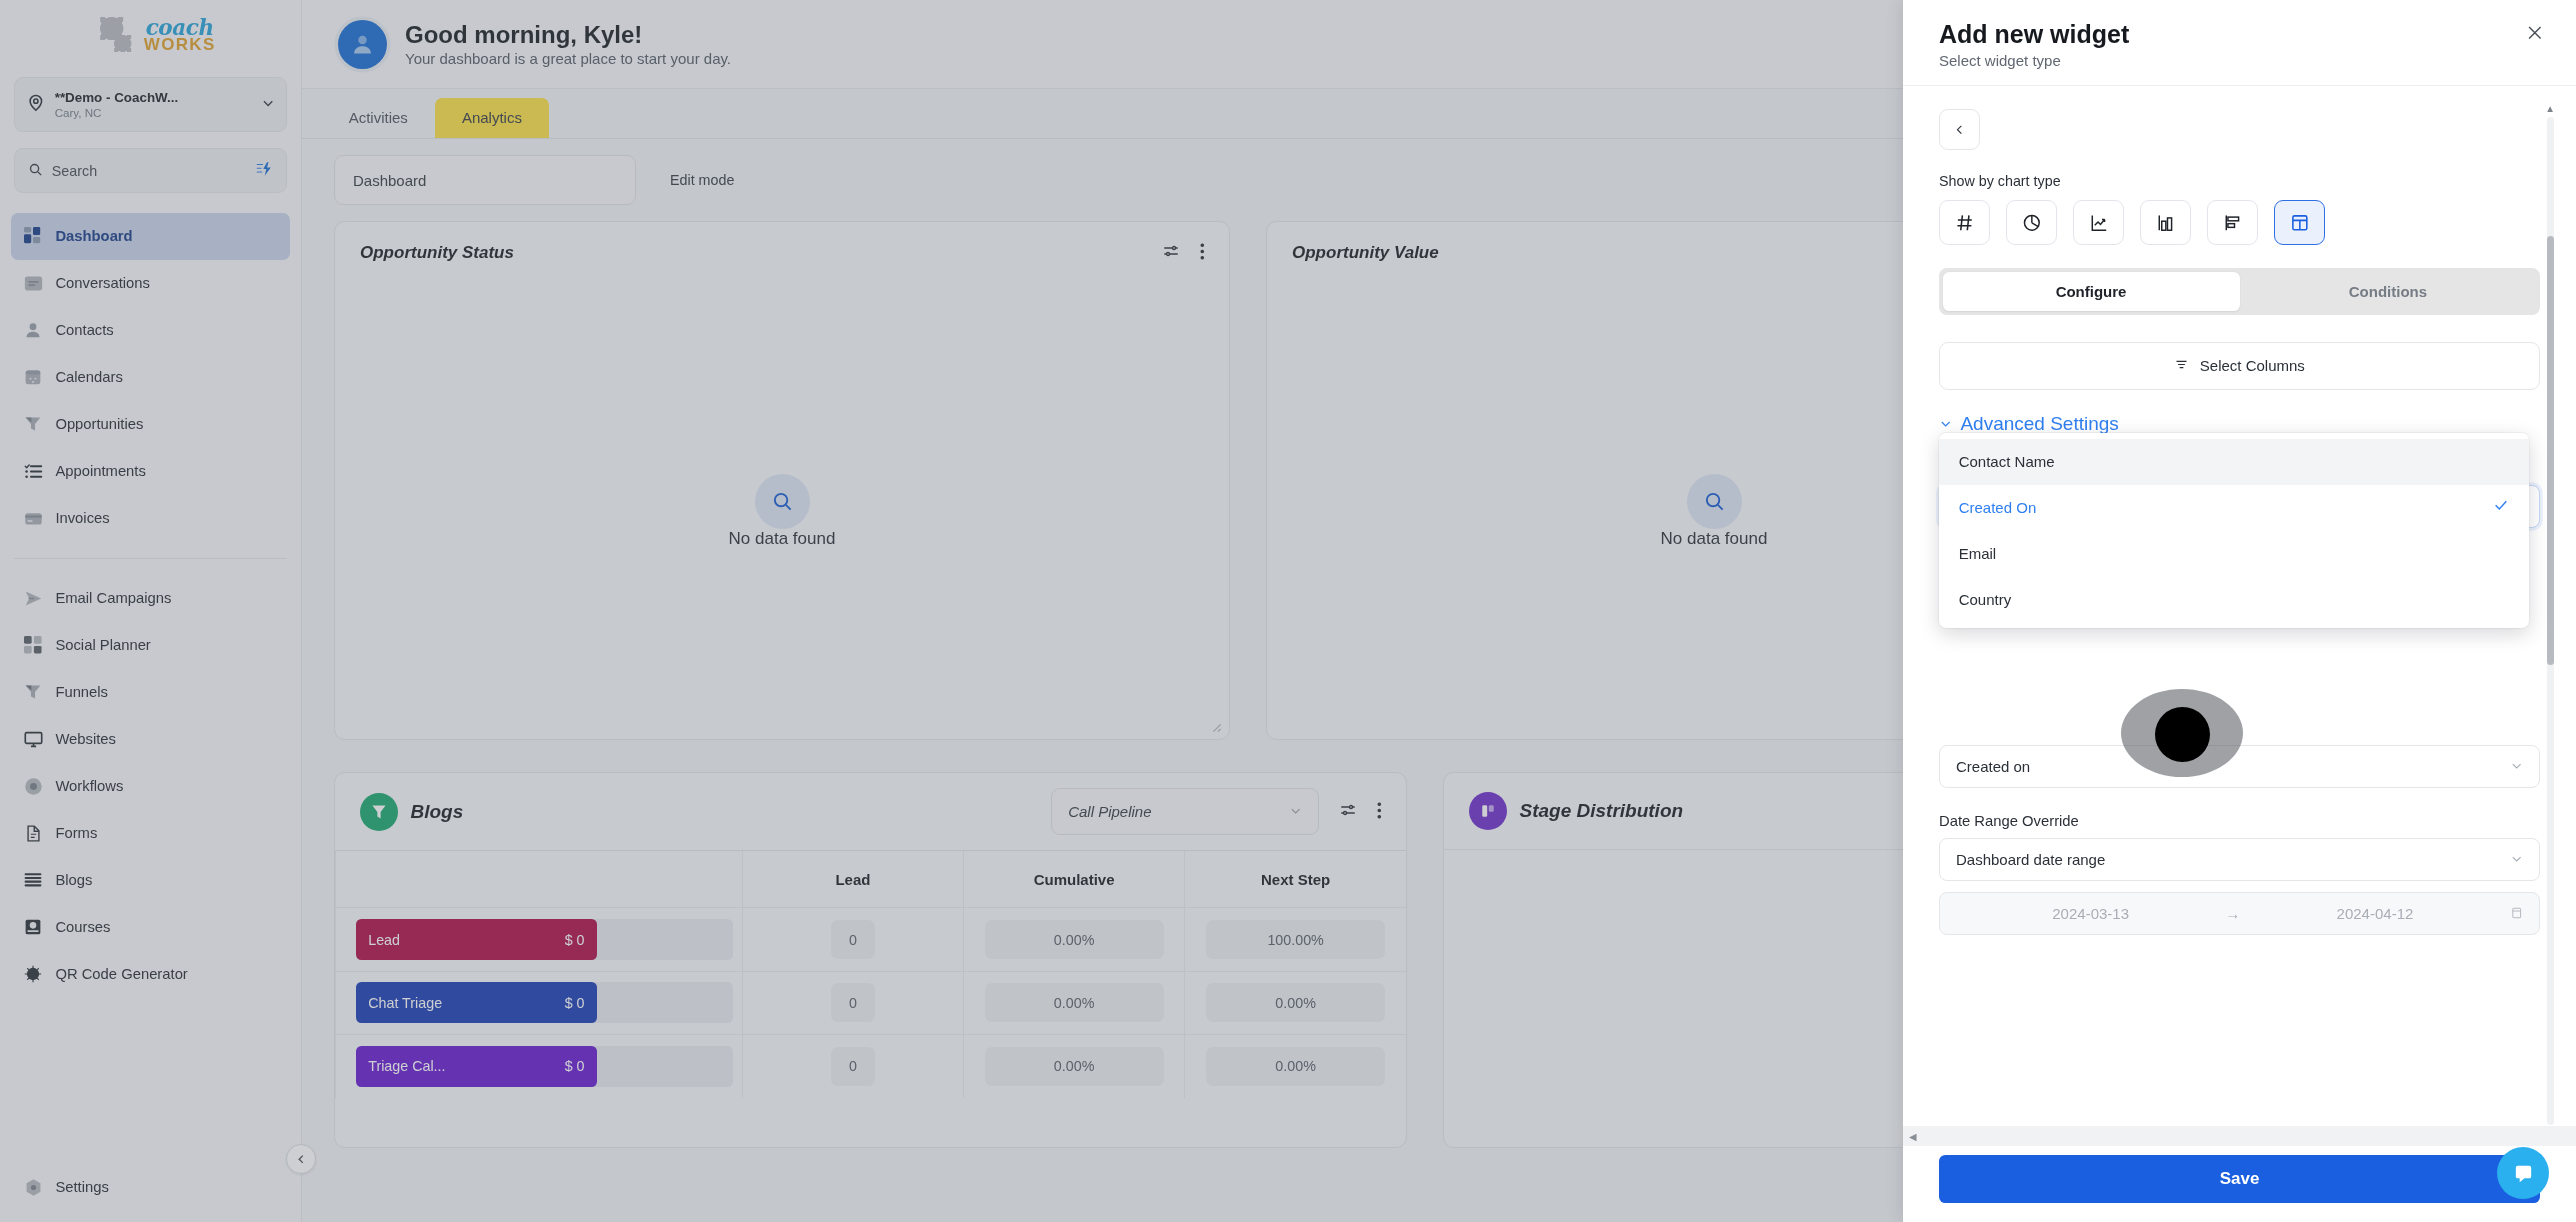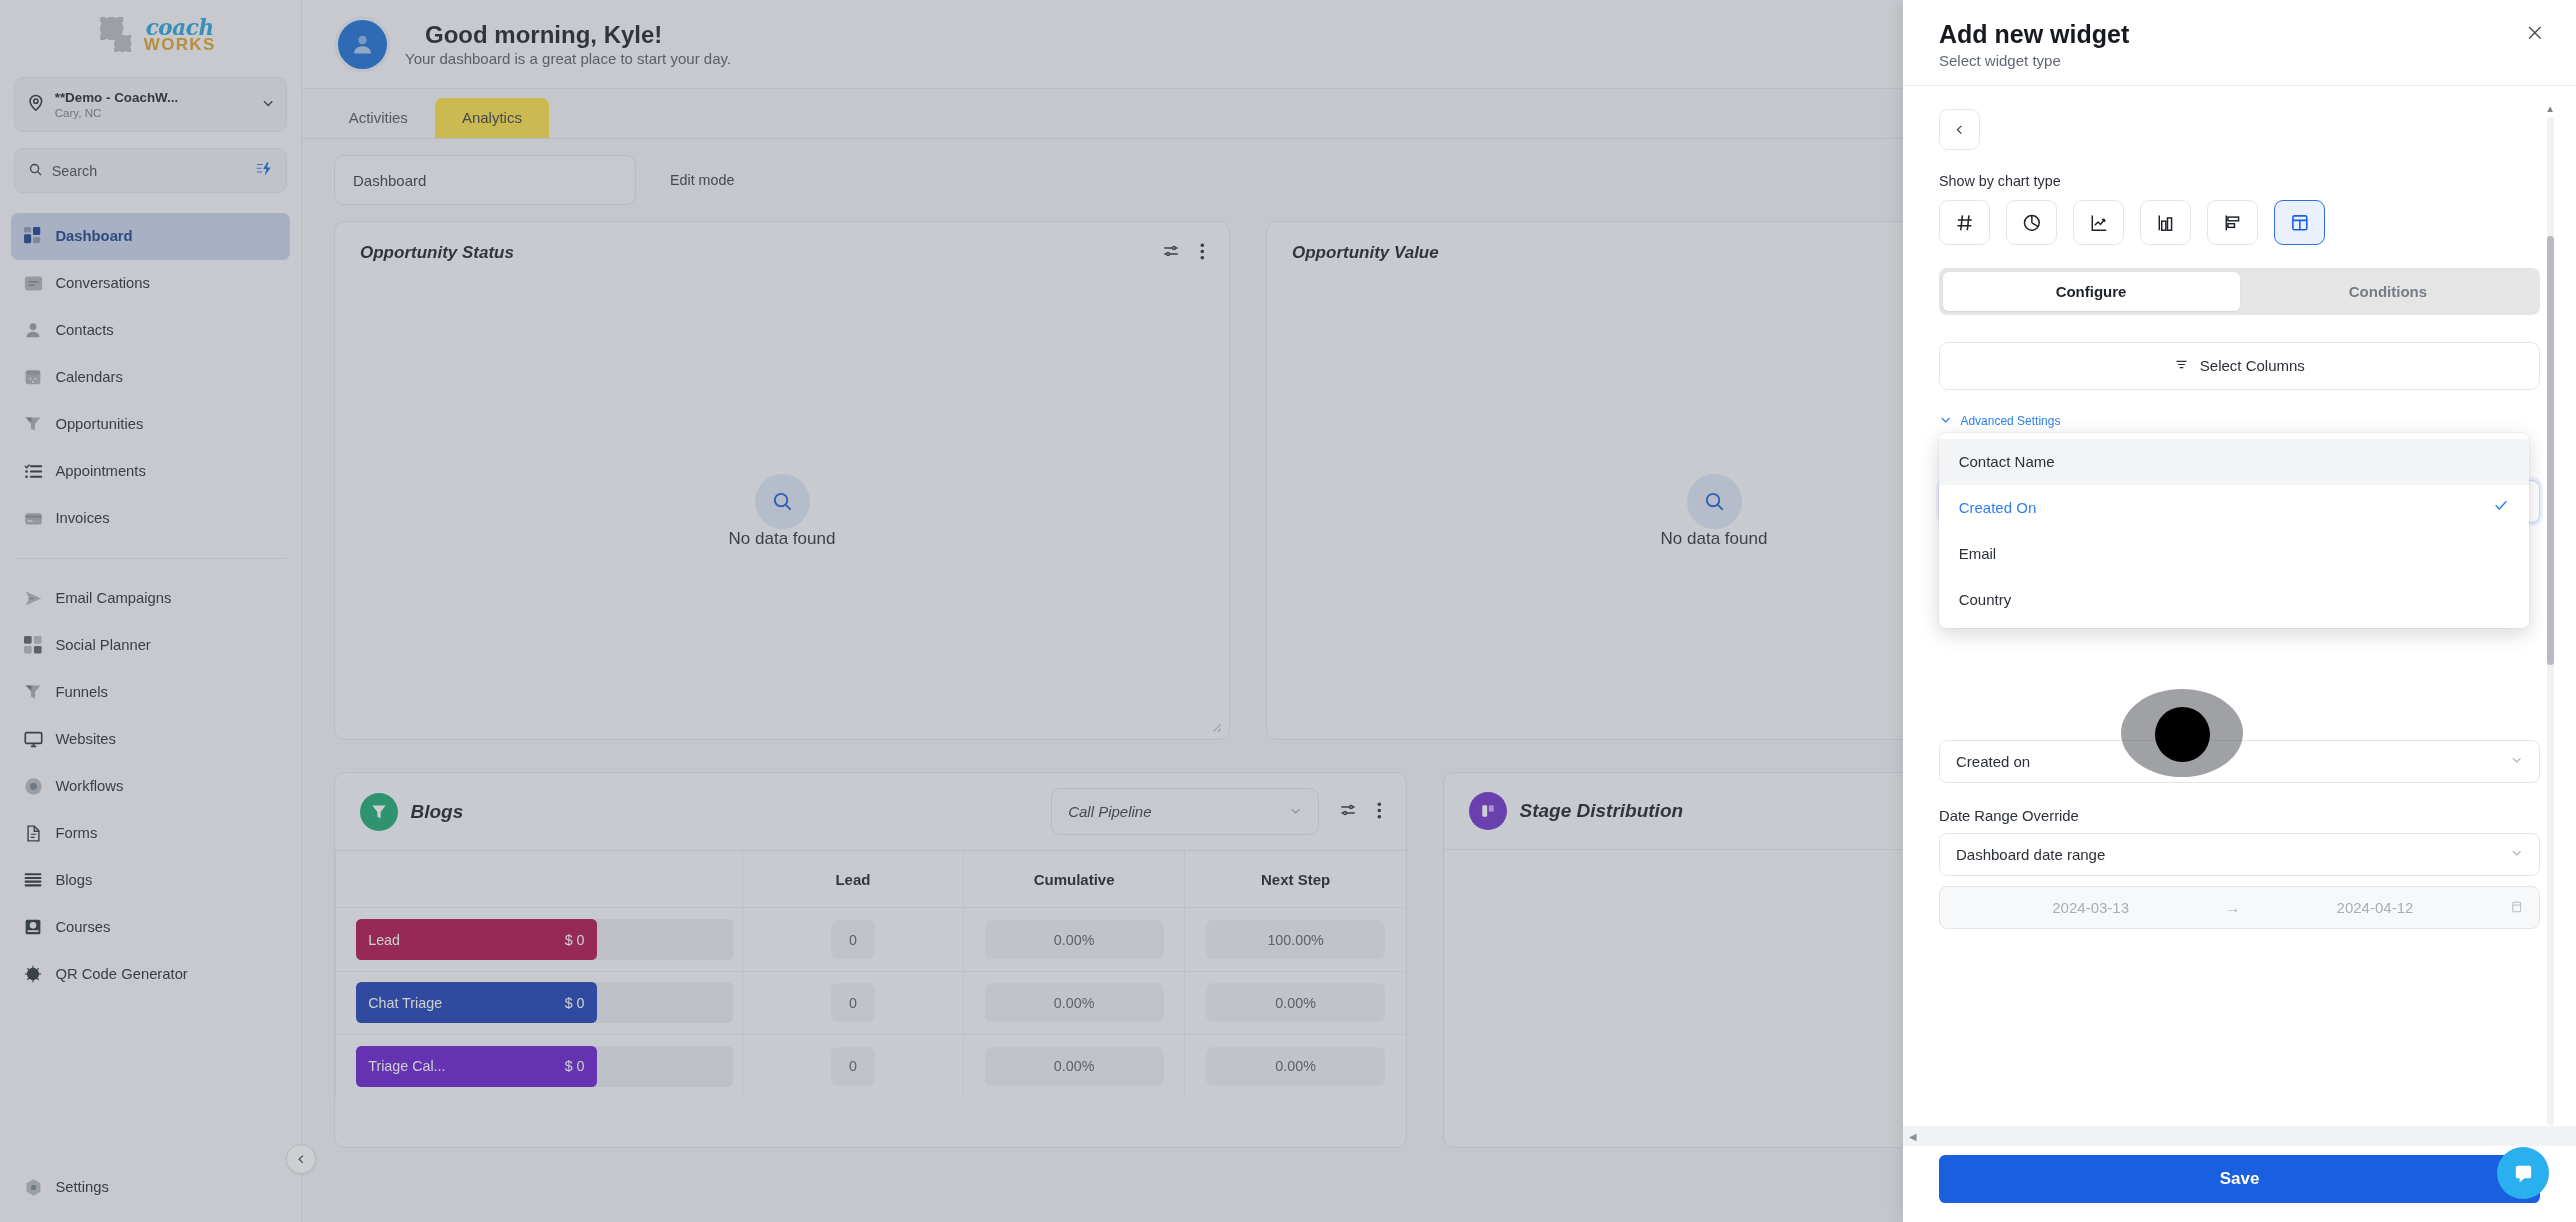--- a/index.html
+++ b/index.html
@@ -85,21 +85,21 @@
     display:flex; align-items:center; justify-content:center; cursor:pointer; z-index:5;
     box-shadow: 0 0.9px 2.7px rgba(0,0,0,.08);
   }
 
   
   .main { flex:1; min-width:0; display:flex; flex-direction:column; background:#f2f4f7; }
   .greet-bar { height:89px; background:#f6f7f9; display:flex; align-items:center; padding: 0 36px; gap:18px;
                border-bottom:0.9px solid #e6e8ec; }
   .avatar { width:49px; height:49px; border-radius:50%; background:#1d6fd4; display:flex;
             align-items:center; justify-content:center; box-shadow:0 0 0 3.6px #e9edf3; }
-  .greet-title { font-size:24px; font-weight:700; color:#1f2329;margin-left:20px; }
+  .greet-title { font-size:24px; font-weight:700; color:#1f2329; }
   .greet-sub { font-size:15px; color:#5a6069; margin-top:1.8px; }
 
   .tabs-bar { height:50px; background:#f2f4f7; display:flex; align-items:flex-end; padding-left:19.7px;
               border-bottom:0.9px solid #e1e4e9; }
   .tab { padding: 11.6px 27px; font-size:15px; color:#525861; cursor:pointer; border-radius:7.2px 7.2px 0 0; }
   .tab.sel { background:#fde047; color:#3a4049; }
 
   .dash-toolbar { height:82px; display:flex; align-items:center; padding: 0 32px; gap:19.7px; }
   .dash-select {
     width:302px; height:50px; background:#f6f7f9; border:0.9px solid #dfe2e7; border-radius:9px;
@@ -163,21 +163,21 @@
           display:flex; align-items:center; justify-content:center; cursor:pointer; background:#fff; }
   .chip.sel { border-color:#2f6fe4; background:#eaf1fd; }
   .segmented { margin-top:23px; height:47px; background:#e5e5e5; border-radius:8px; display:flex; padding:3.6px;font-weight:bold; }
   .seg { flex:1; display:flex; align-items:center; justify-content:center; font-size:15px;
          color:#767c85; border-radius:6.3px; cursor:pointer; }
   .seg.sel { background:#fff; color:#1f2329; box-shadow:0 0.9px 1.8px rgba(0,0,0,.08); }
   .selcols { margin-top:27px; height:48px; border:0.9px solid #e4e6ea; border-radius:9px;
              display:flex; align-items:center; justify-content:center; gap:10.7px; font-size:15px;
              color:#2b3038; cursor:pointer; }
   .advset { margin-top:23px; display:flex; align-items:center; gap:8px; color:#2f7ff0;
-            font-size:12px; cursor:pointer; }
+            font-size:19px; cursor:pointer; }
   .field-label { margin-top:25px; font-size:14.8px; color:#2b3038; display:flex; align-items:center; gap:7.2px; }
   .field {
     margin-top:9px; height:43px; border:0.9px solid #e4e6ea; border-radius:8px; background:#fff;
     display:flex; align-items:center; padding: 0 16px; font-size:15px; color:#2b3038; cursor:pointer;
   }
   .field.focus { border-color:#c3d6f6; box-shadow:0 0 0 2.7px rgba(47,111,228,.10); }
   .field .chev { margin-left:auto; color:#a7adb6; }
   .field.muted { background:#f7f8fa; color:#a9aeb6; }
 
   .dropdown {

